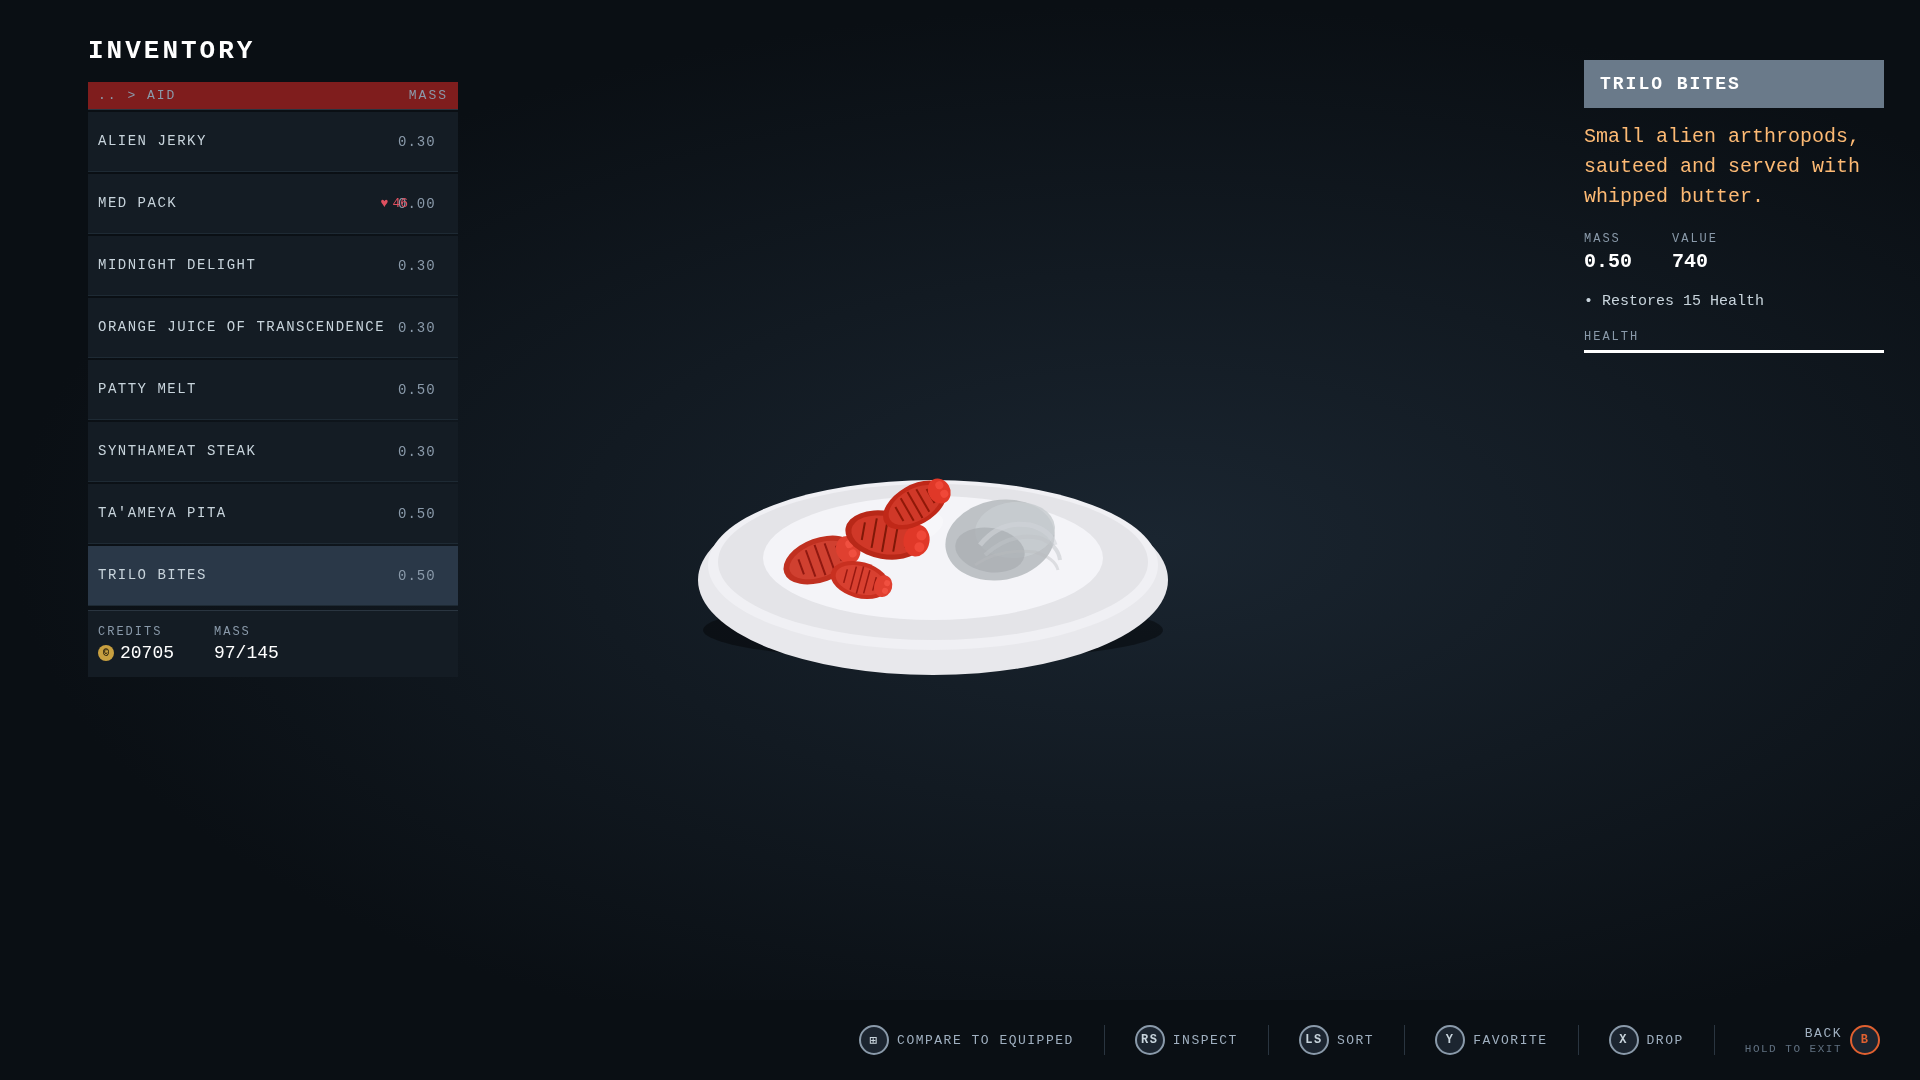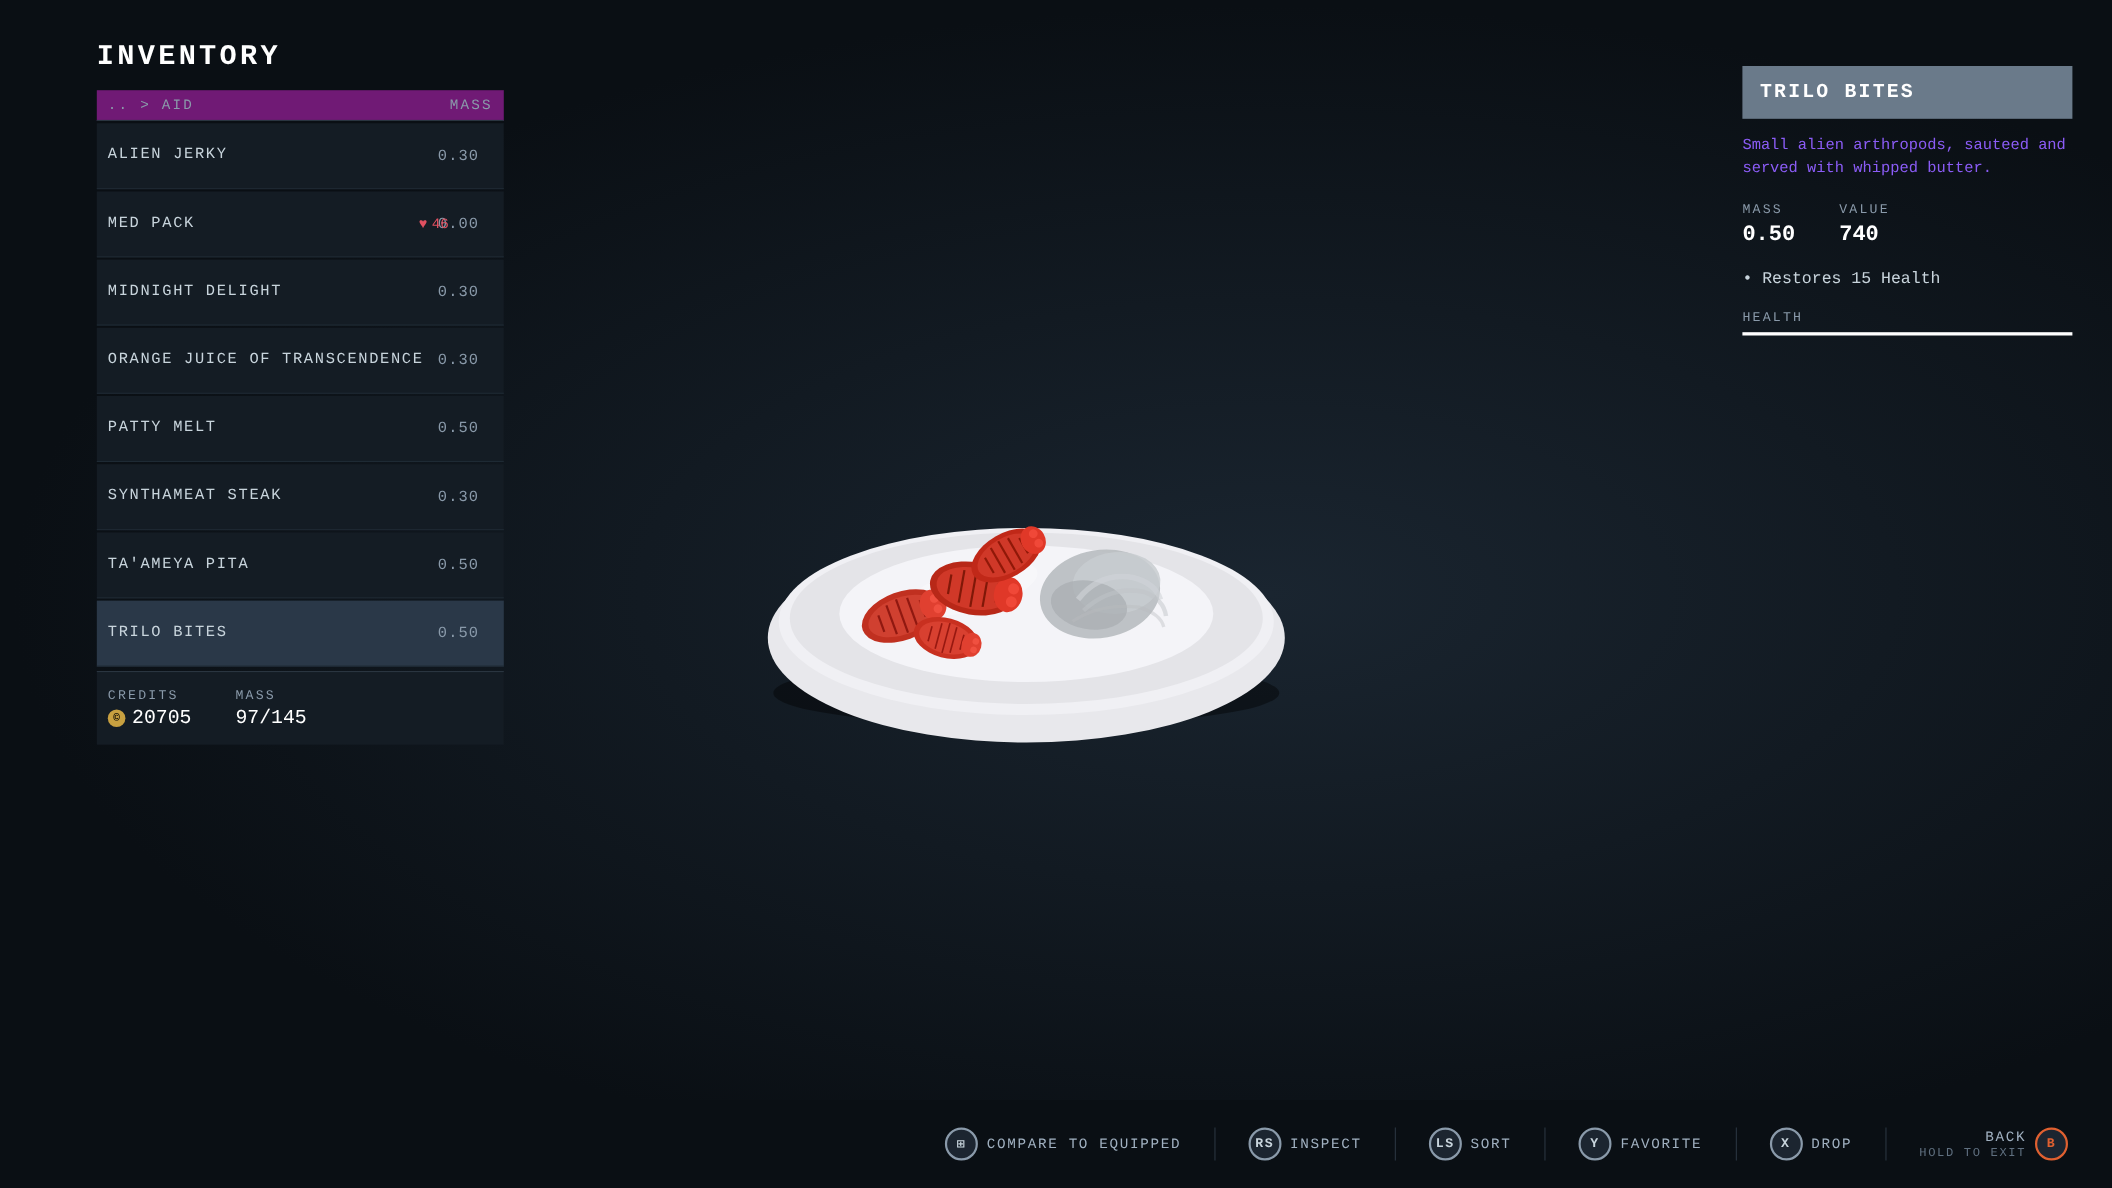--- a/index.html
+++ b/index.html
@@ -36,21 +36,21 @@
       letter-spacing: 3px;
       color: #ffffff;
       margin-bottom: 16px;
       text-transform: uppercase;
     }
 
     .table-header {
       display: flex;
       justify-content: space-between;
       padding: 6px 10px;
-      background: #701a75;
+      background: #7f1d1d;
       border-bottom: 1px solid #2a3540;
       margin-bottom: 2px;
     }
 
     .table-header .col-name {
       font-size: 13px;
       letter-spacing: 2px;
       color: #8a9aaa;
       text-transform: uppercase;
     }
@@ -198,22 +198,22 @@
 
     .item-detail-name {
       font-size: 18px;
       letter-spacing: 2px;
       color: #ffffff;
       text-transform: uppercase;
       font-weight: bold;
     }
 
     .item-detail-desc {
-      font-size: 14px;
-      color: #8b5cf6;
+      font-size: 20px;
+      color: #fdba74;
       line-height: 1.5;
       margin-bottom: 20px;
     }
 
     .item-stats {
       display: flex;
       gap: 40px;
       margin-bottom: 20px;
     }
 

